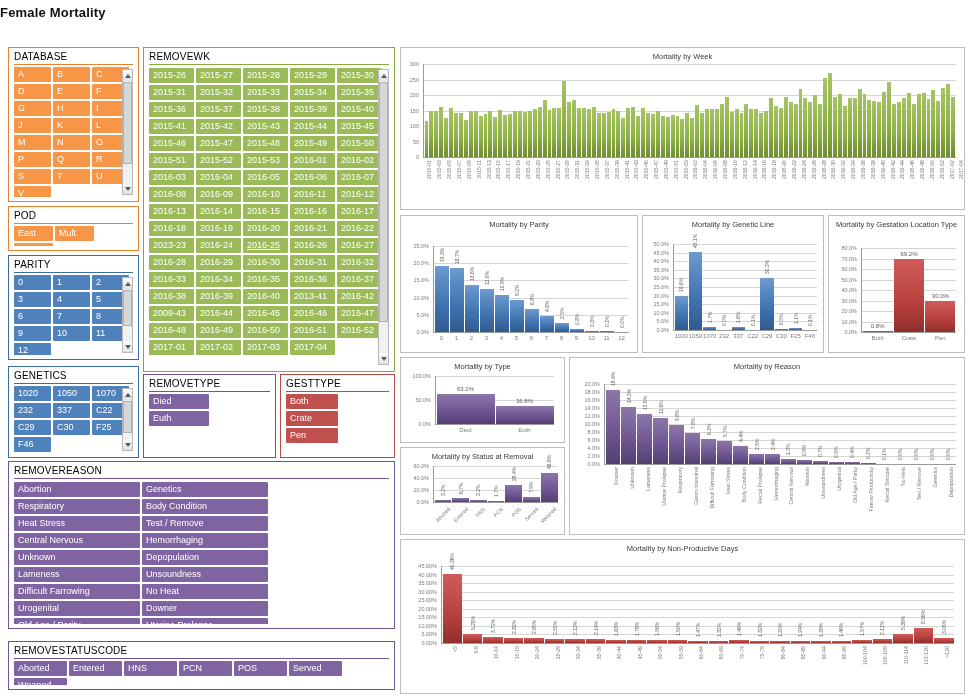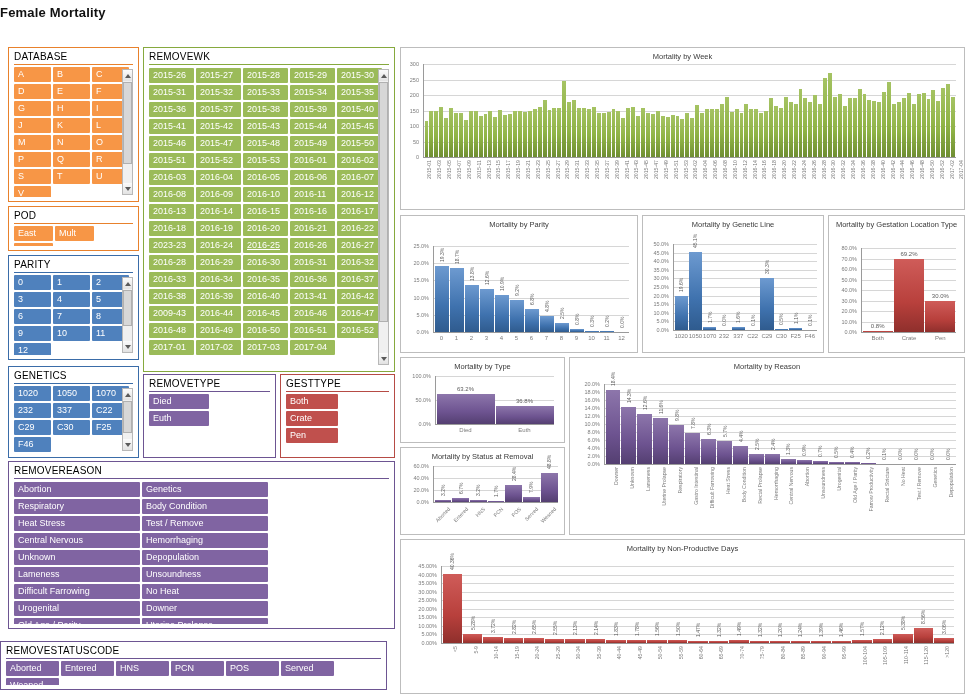--- a/index.html
+++ b/index.html
@@ -329,21 +329,21 @@
           <div class="itm" style="width: 126px;">Difficult Farrowing</div>
           <div class="itm" style="width: 126px;">No Heat</div>
           <div class="itm" style="width: 126px;">Urogenital</div>
           <div class="itm" style="width: 126px;">Downer</div>
           <div class="itm" style="width: 126px;">Old Age / Parity</div>
           <div class="itm" style="width: 126px;">Uterine Prolapse</div>
         </div>
     </div>
   </div>
 
-  <div class="panel pu" style="left:0; top:641px; width:387px; height:49px;">
+  <div class="panel pu" style="left:8px; top:641px; width:387px; height:49px;">
     <div class="ttl">REMOVESTATUSCODE</div>
     <div class="rule"></div>
     <div class="listwrap" style="right:5px;">
       <div class="lst">
           <div class="itm" style="width: 53px;">Aborted</div>
           <div class="itm" style="width: 53px;">Entered</div>
           <div class="itm" style="width: 53px;">HNS</div>
           <div class="itm" style="width: 53px;">PCN</div>
           <div class="itm" style="width: 53px;">POS</div>
           <div class="itm" style="width: 53px;">Served</div>

